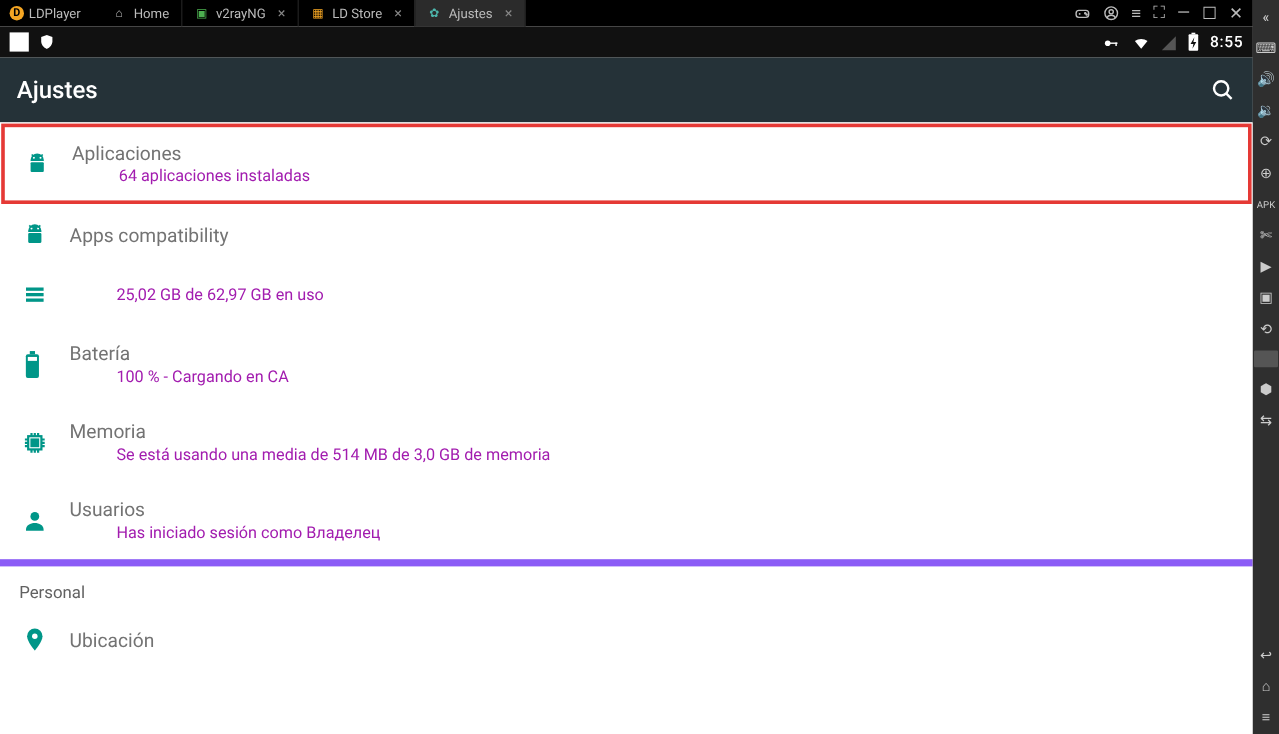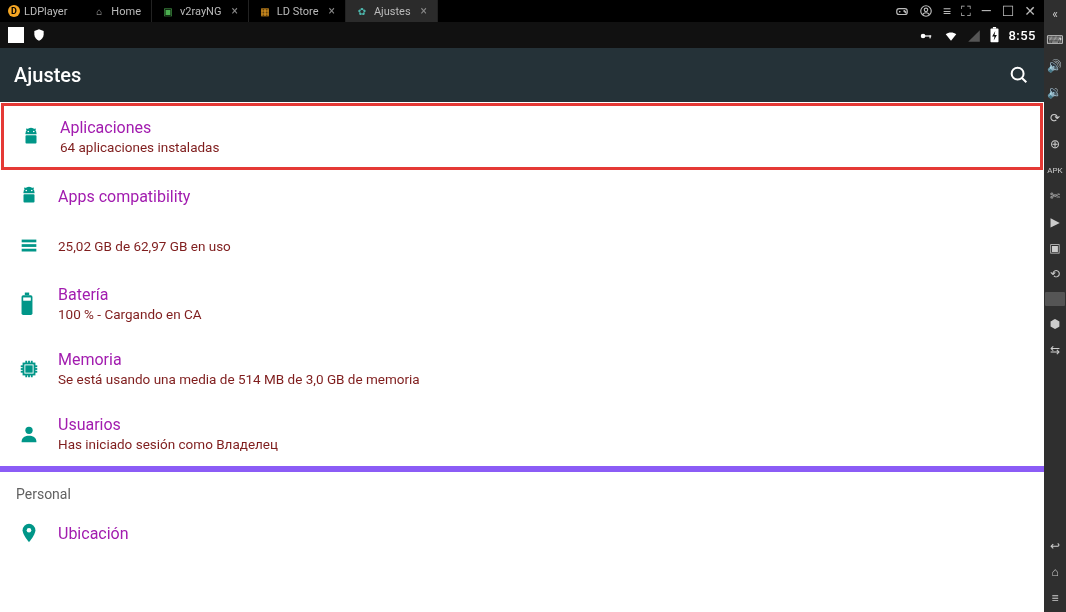--- a/index.html
+++ b/index.html
@@ -26,22 +26,22 @@
   .statusbar .right .clock { font-weight: 500; letter-spacing: 0.5px; }
 
   .header { height: 54px; background: #253238; color: #fff; display: flex; align-items: center; padding: 0 14px; }
   .header h1 { font-size: 20px; font-weight: 500; flex: 1; }
   .header .search { color: #fff; cursor: pointer; }
 
   .content { flex: 1; overflow-y: auto; background: #fff; }
   .row { display: flex; align-items: center; padding: 14px 18px; cursor: pointer; }
   .row .ricon { width: 40px; display: flex; align-items: center; justify-content: flex-start; color: #009688; }
   .row .rtext { display: flex; flex-direction: column; gap: 2px; }
-  .row .rtext .title { font-size: 16px; color: #a21caf; }
-  .row .rtext .sub { font-size: 13.5px; color: #7f1d1d; }
+  .row .rtext .title { font-size: 16px; color: #737373; }
+  .row .rtext .sub { font-size: 13.5px; color: #a21caf; margin-left: 39px; }
   .row.highlight { outline: 3px solid #e53935; outline-offset: -2px; margin: 2px; }
   .section { padding: 14px 16px 6px; font-size: 14px; color: #616161; border-top: 6px solid #8b5cf6; }
 
   .sidebar { width: 22px; background: #2f2f2f; display: flex; flex-direction: column; align-items: center; gap: 10px; padding: 6px 0; color: #ccc; }
   .sidebar .sicon { width: 16px; height: 16px; display: flex; align-items: center; justify-content: center; cursor: pointer; font-size: 12px; }
   .sidebar .gap { flex: 1; }
 
   svg { display: block; }
 </style>
 </head>

